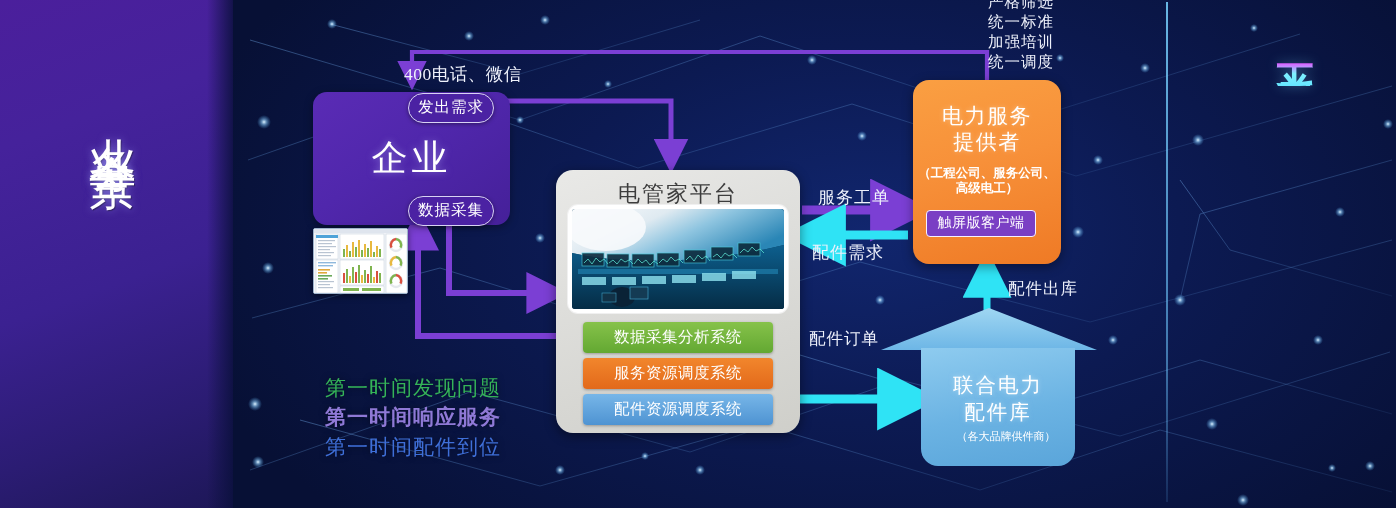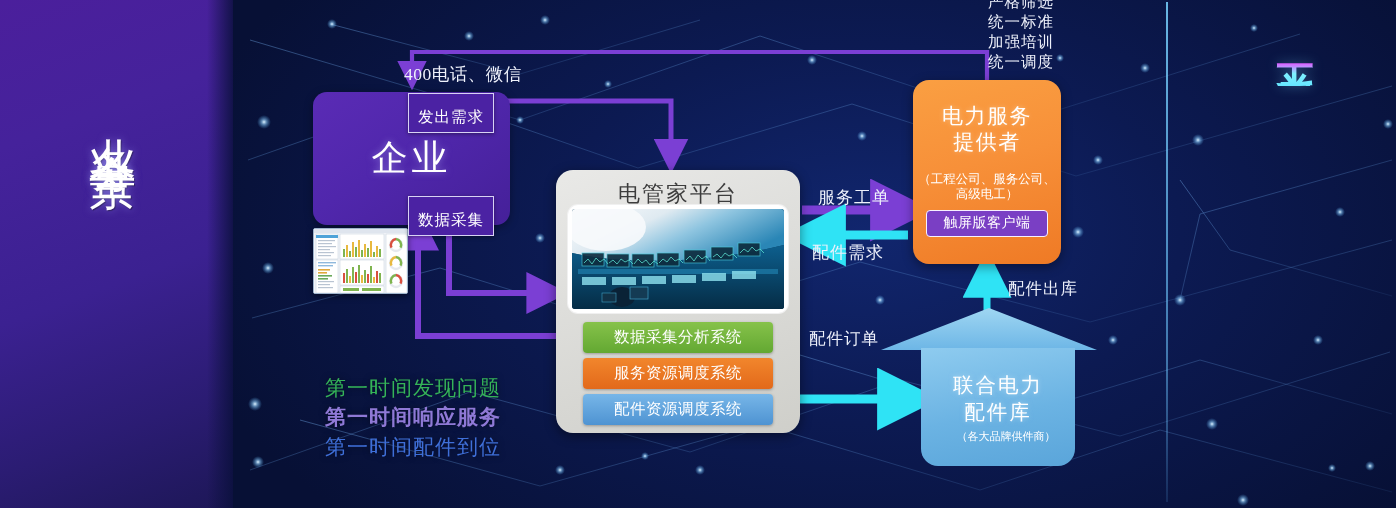--- a/index.html
+++ b/index.html
@@ -72,23 +72,23 @@
   }
   #enterprise-label {
     position: absolute; left: 0; right: 0; top: 42px; text-align: center;
     font-size: 36px; color: #ffffff; letter-spacing: 4px;
     text-shadow: 0 0 7px rgba(190,190,255,.5);
   }
   .pill {
     position: absolute; z-index: 7;
     background: #4b22a3;
     border: 1.6px solid #d8d2f4;
-    border-radius: 0;
+    border-radius: 15px;
     color: #ffffff; font-size: 15.5px; letter-spacing: 1px;
-    padding: 13px 9px 4px;
+    padding: 3px 9px 4px;
     white-space: nowrap;
     box-shadow: 0 1px 4px rgba(0,0,0,.4);
   }
   #pill-demand { left: 408px; top: 93px; }
   #pill-collect { left: 408px; top: 196px; }
 
   
   #platform {
     left: 556px; top: 170px; width: 244px; height: 263px;
     background: linear-gradient(160deg,#e9e9e7 0%, #dededb 40%, #cfcfca 100%);
@@ -124,25 +124,26 @@
     background: linear-gradient(165deg,#fa9f42 0%, #f79039 45%, #ef7a25 100%);
     border-radius: 16px;
     box-shadow: 0 3px 11px rgba(0,0,0,.4);
     text-align: center;
   }
   #provider-title {
     margin-top: 23px; font-size: 21px; color: #ffffff; line-height: 1.25; letter-spacing: 1.5px;
     text-shadow: 0 0 5px rgba(255,235,210,.45);
   }
   #provider-sub {
-    margin-top: 16px; font-size: 12.5px; color: #ffffff; line-height: 1.22; letter-spacing: 0px;
+    margin-top: 10px; font-size: 12.5px; color: #ffffff; line-height: 1.22; letter-spacing: 0px;
     padding: 0 3px;
+    font-weight: bold;
   }
   #provider-client {
-    position: absolute; left: 13px; bottom: 27px; width: 122px;
+    position: absolute; left: 13px; bottom: 27px; width: 110px;
     background: #7a3fc4; border: 1.4px solid #f7f0ff; border-radius: 4px;
     color: #ffffff; font-size: 14px; padding: 3px 0 4px; letter-spacing: .5px;
   }
 
   
   #warehouse { left: 881px; top: 308px; width: 216px; height: 158px; }
   #warehouse-roof {
     position: absolute; left: 0; top: 0; width: 216px; height: 42px;
     background: linear-gradient(180deg,#9fd6f2,#6db6e6);
     clip-path: polygon(50% 0%, 100% 100%, 0% 100%);

